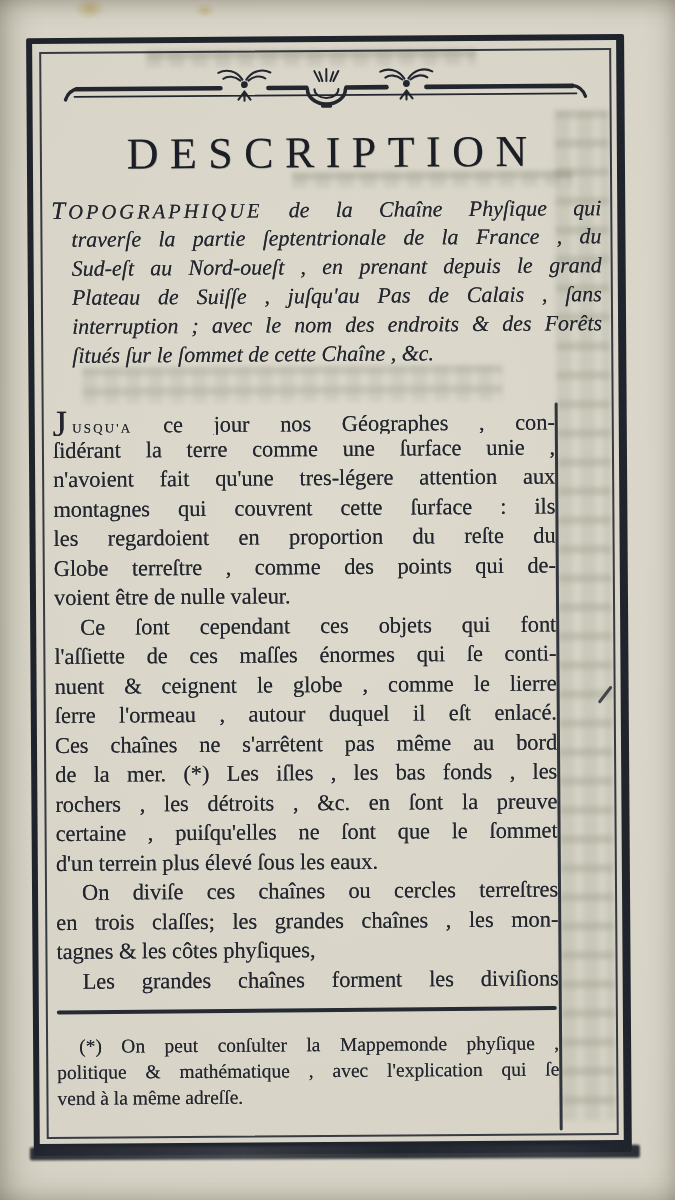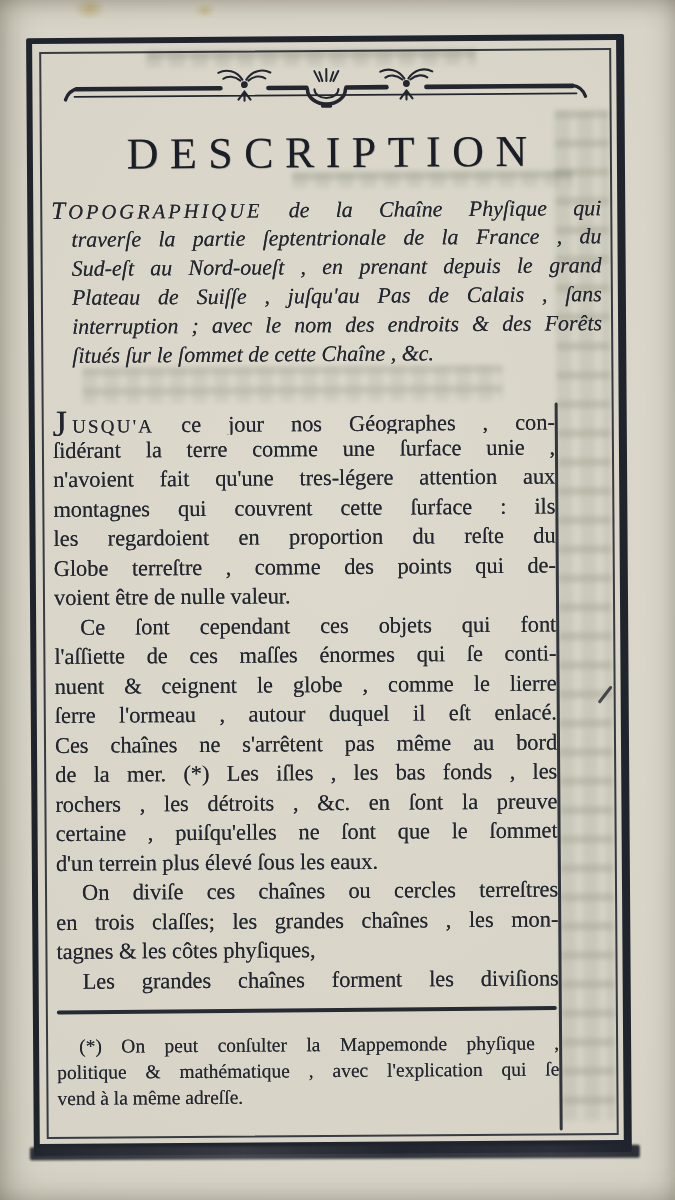--- a/index.html
+++ b/index.html
@@ -43,21 +43,21 @@
   .sl.hang{padding-left:20px;}
   .lead{font-style:italic;font-size:20.5px;letter-spacing:3px;}
   .lead-T{font-size:25px;}
 
   .bodyblock{position:absolute;left:54px;top:404px;width:502px;}
   .bl{position:relative;height:29.5px;line-height:29.5px;font-size:22.5px;
     overflow:hidden;text-align:justify;letter-spacing:-.1px;}
   .bl.ind{text-indent:26px;}
   .j::after{content:"";display:inline-block;width:100%;height:0;}
   .dropJ{display:inline-block;font-size:37px;line-height:29.5px;position:relative;top:3px;margin-right:5px;font-weight:normal;}
-  .opcaps{font-size:19px;letter-spacing:2.2px;}
+  .opcaps{font-size:13px;letter-spacing:2.2px;}
 
   .footnote{position:absolute;left:54px;top:1032px;width:502px;}
   .fl{position:relative;height:26px;line-height:26px;font-size:19.5px;
     overflow:hidden;text-align:justify;}
   .fl.ind{text-indent:22px;}
 
   
   .headpiece{position:absolute;left:66px;top:64px;width:526px;height:52px;}
   .headpiece svg{display:block;width:100%;height:100%;}
 

